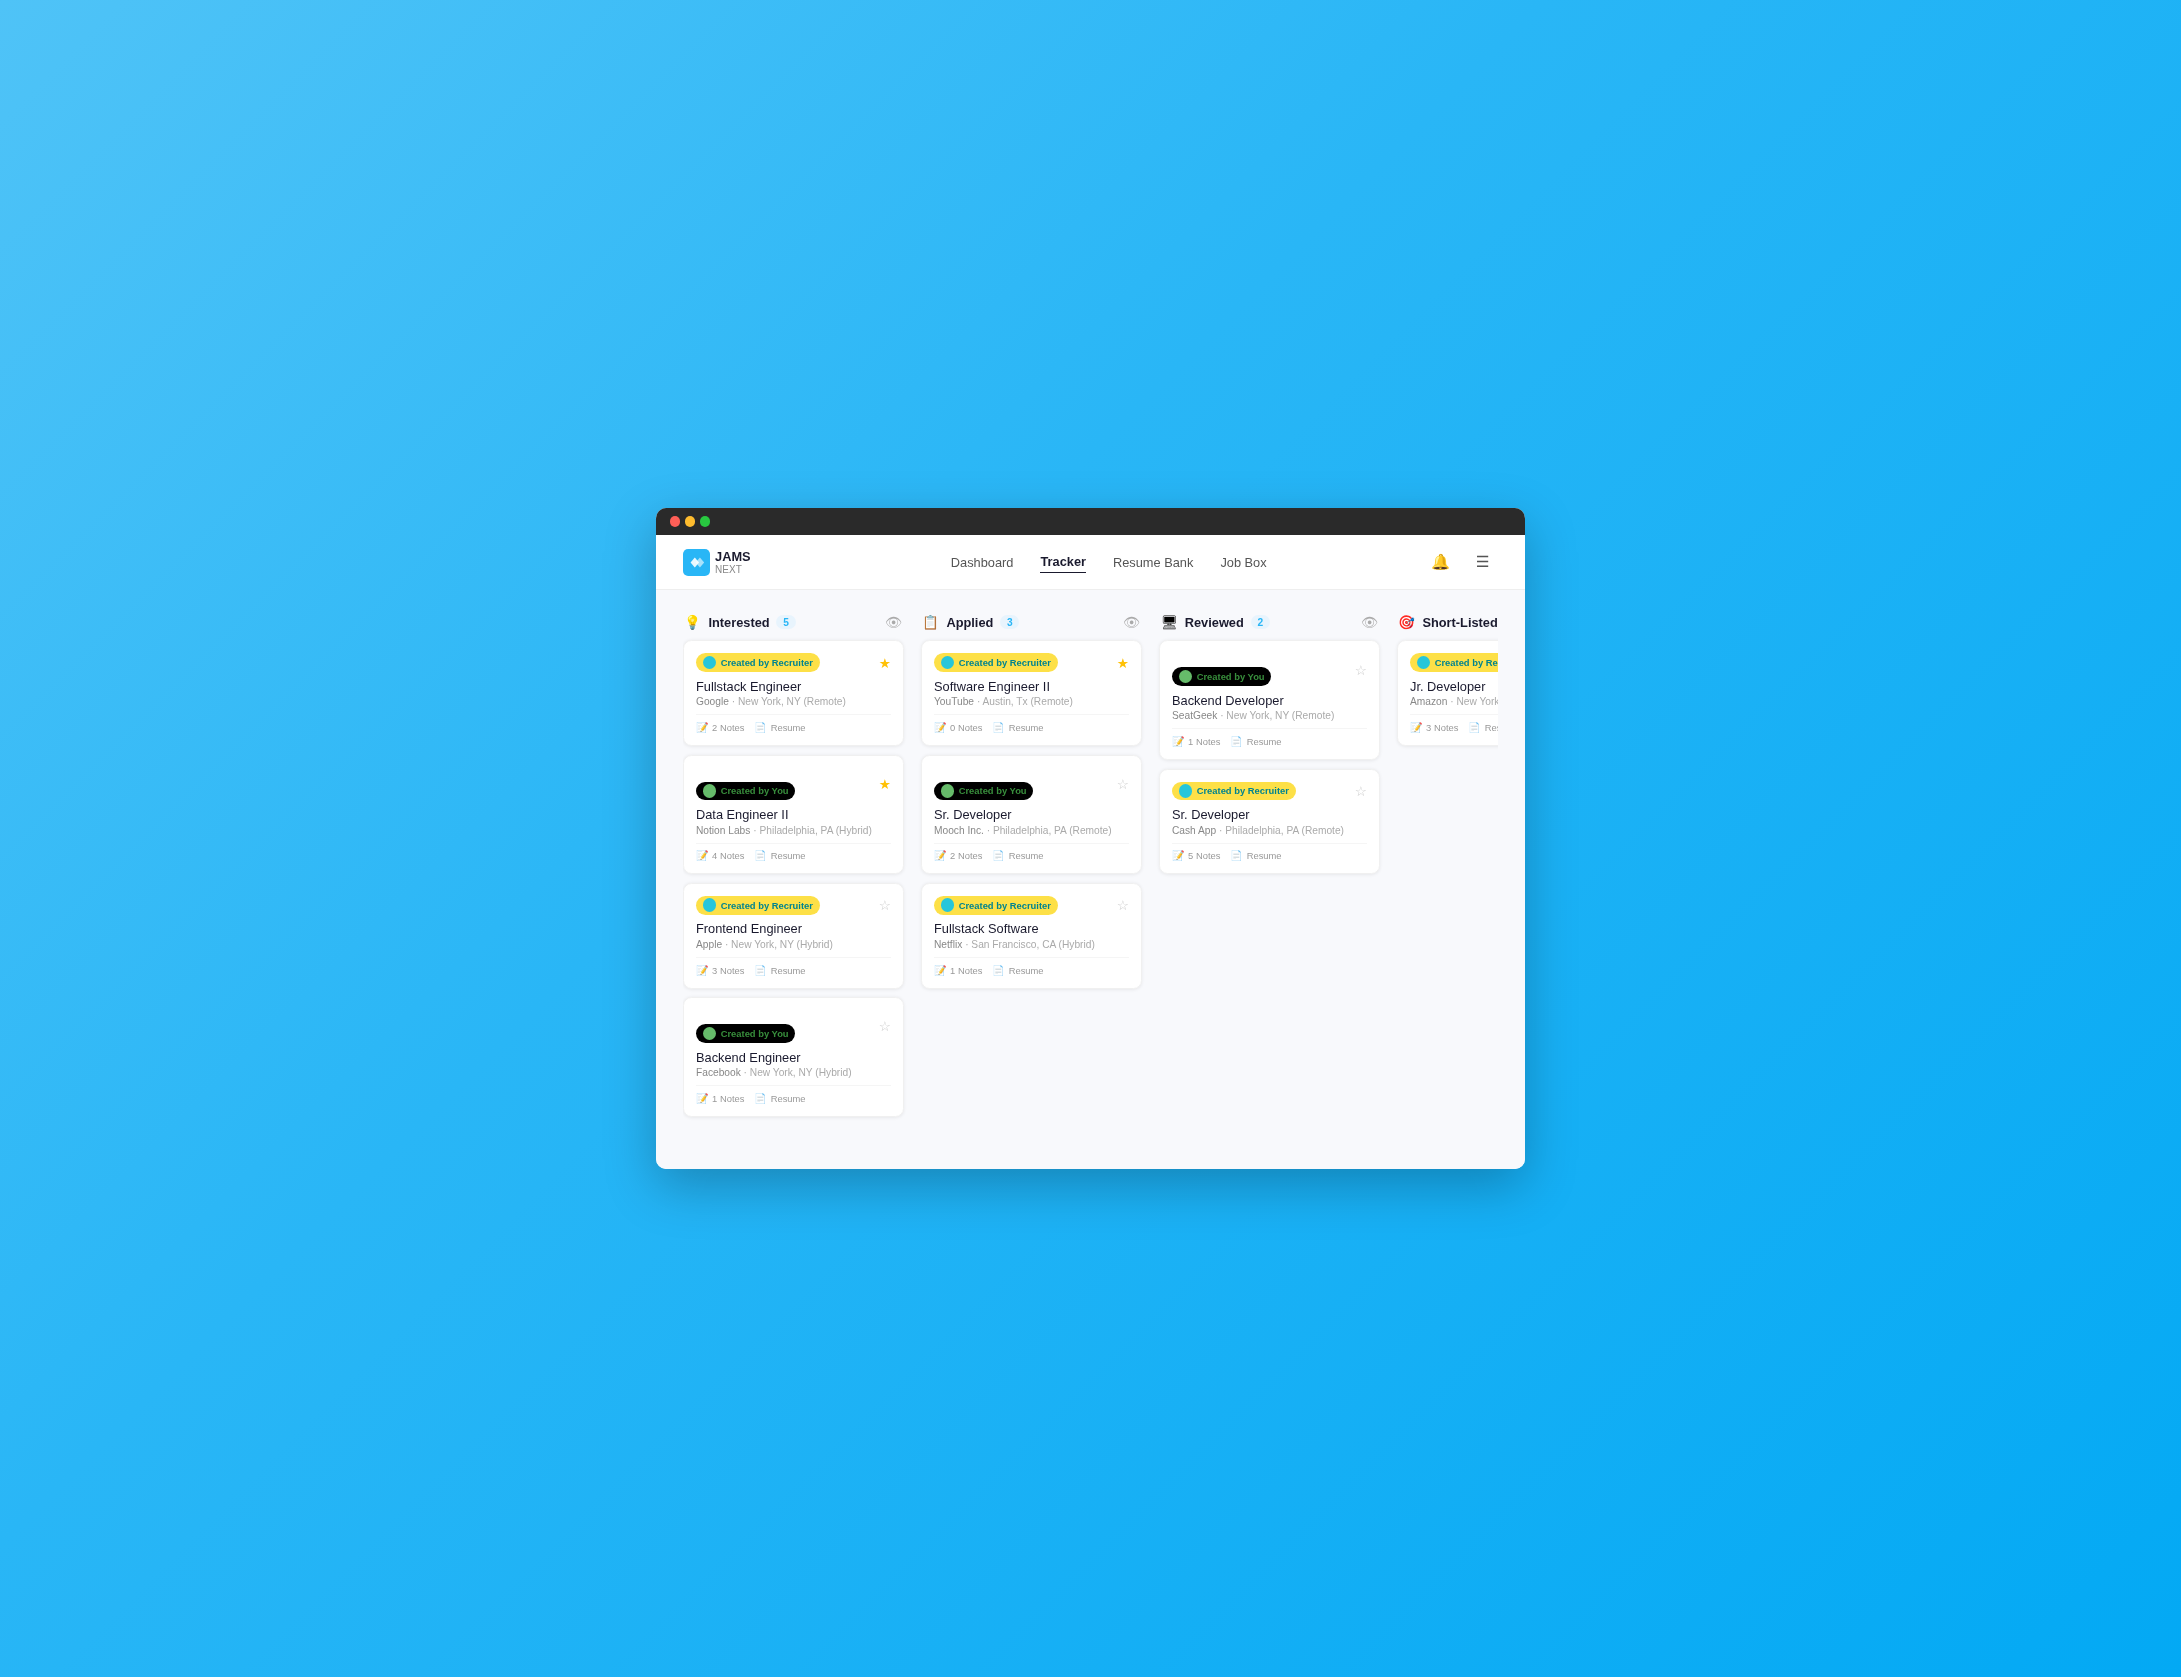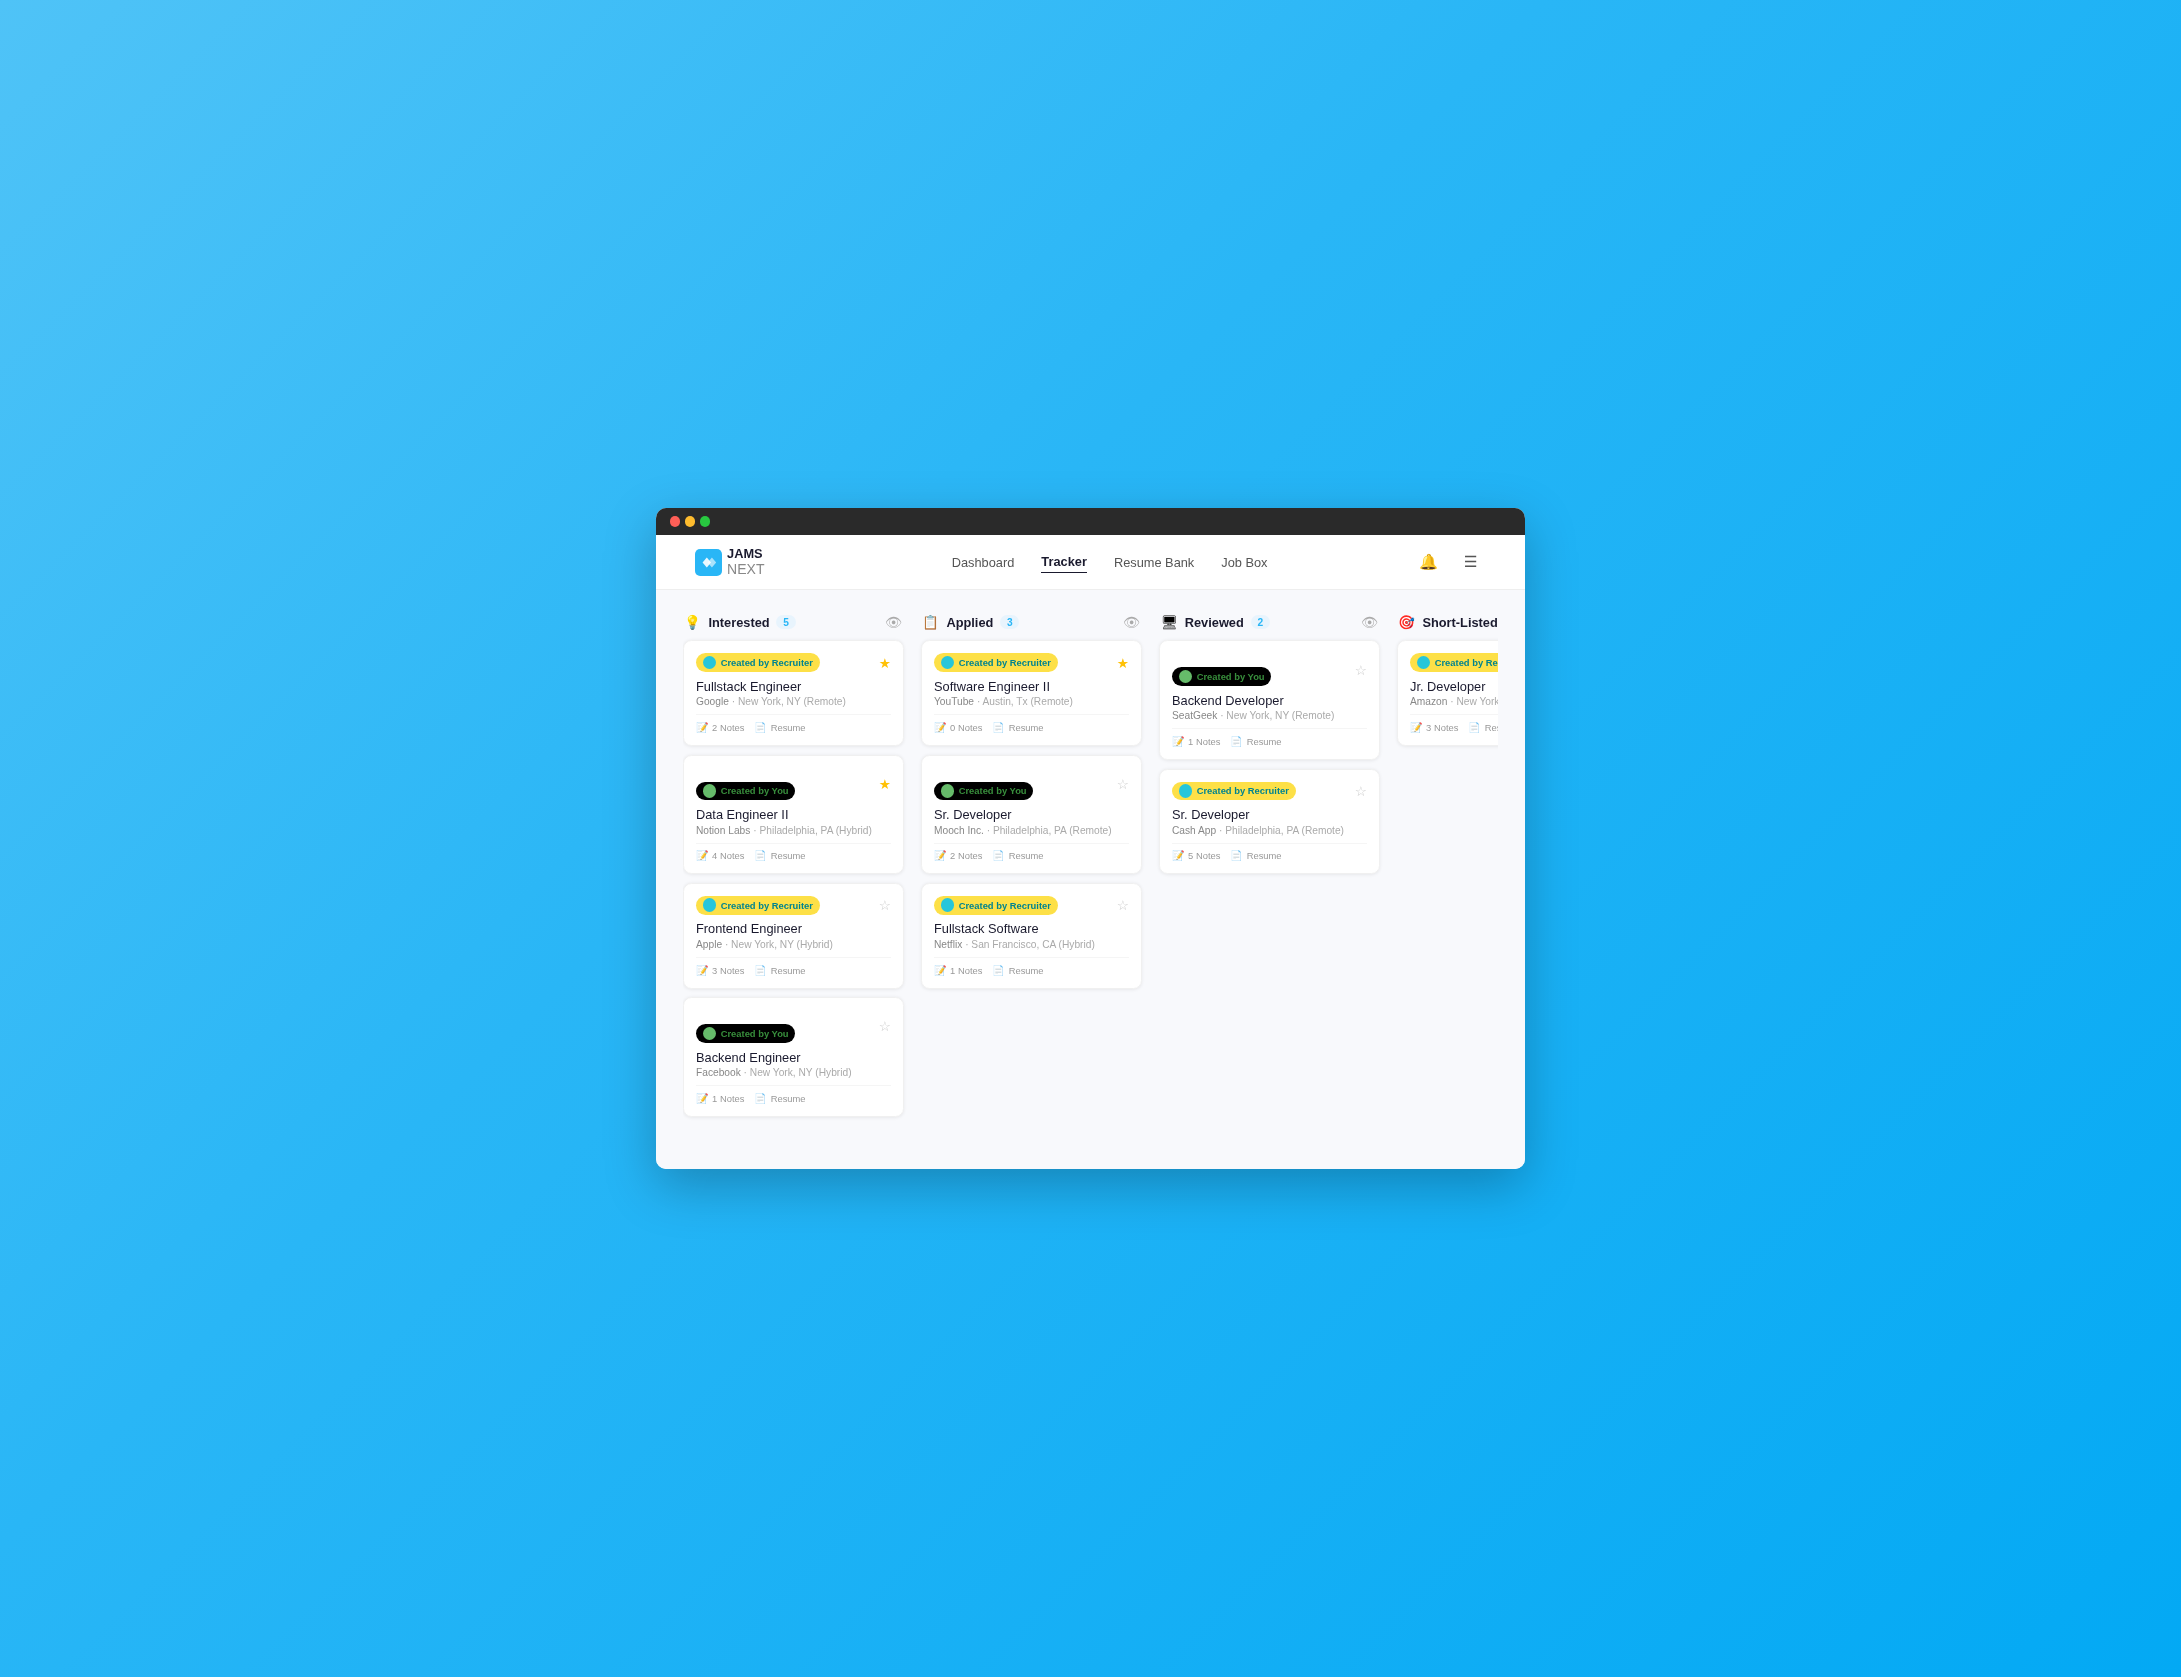--- a/index.html
+++ b/index.html
@@ -32,21 +32,21 @@
     .browser-dot {
       width: 10.2px; height: 10.2px; border-radius: 50%;
       background: #ff5f57;
     }
     .browser-dot:nth-child(2) { background: #febc2e; }
     .browser-dot:nth-child(3) { background: #28c840; }
 
     .app-header {
       background: #fff;
       border-bottom: 0.9px solid #eee;
-      padding: 0 39px;
+      padding: 0 27px;
       display: flex;
       align-items: center;
       height: 55px;
       gap: 15px;
     }
 
     .logo-area {
       display: flex;
       align-items: center;
       gap: 5.1px;
@@ -56,21 +56,21 @@
       width: 27px; height: 27px;
       background: #29B6F6;
       border-radius: 5.1px;
       display: flex; align-items: center; justify-content: center;
       color: white; font-weight: bold; font-size: 12px;
     }
     .logo-text {
       font-size: 12.8px; font-weight: 700; color: #1a1a2e;
       line-height: 1.1;
     }
-    .logo-sub { font-size: 14px; color: #888; font-weight: 400; }
+    .logo-sub { font-size: 10px; color: #888; font-weight: 400; }
 
     .nav-links {
       display: flex; align-items: center; gap: 27px; flex: 1; justify-content: center;
     }
     .nav-link {
       font-size: 12.8px; color: #555; text-decoration: none; cursor: pointer; padding: 3.4px 0;
     }
     .nav-link.active {
       color: #1a1a2e; font-weight: 600; border-bottom: 1.7px solid #1a1a2e;
     }

